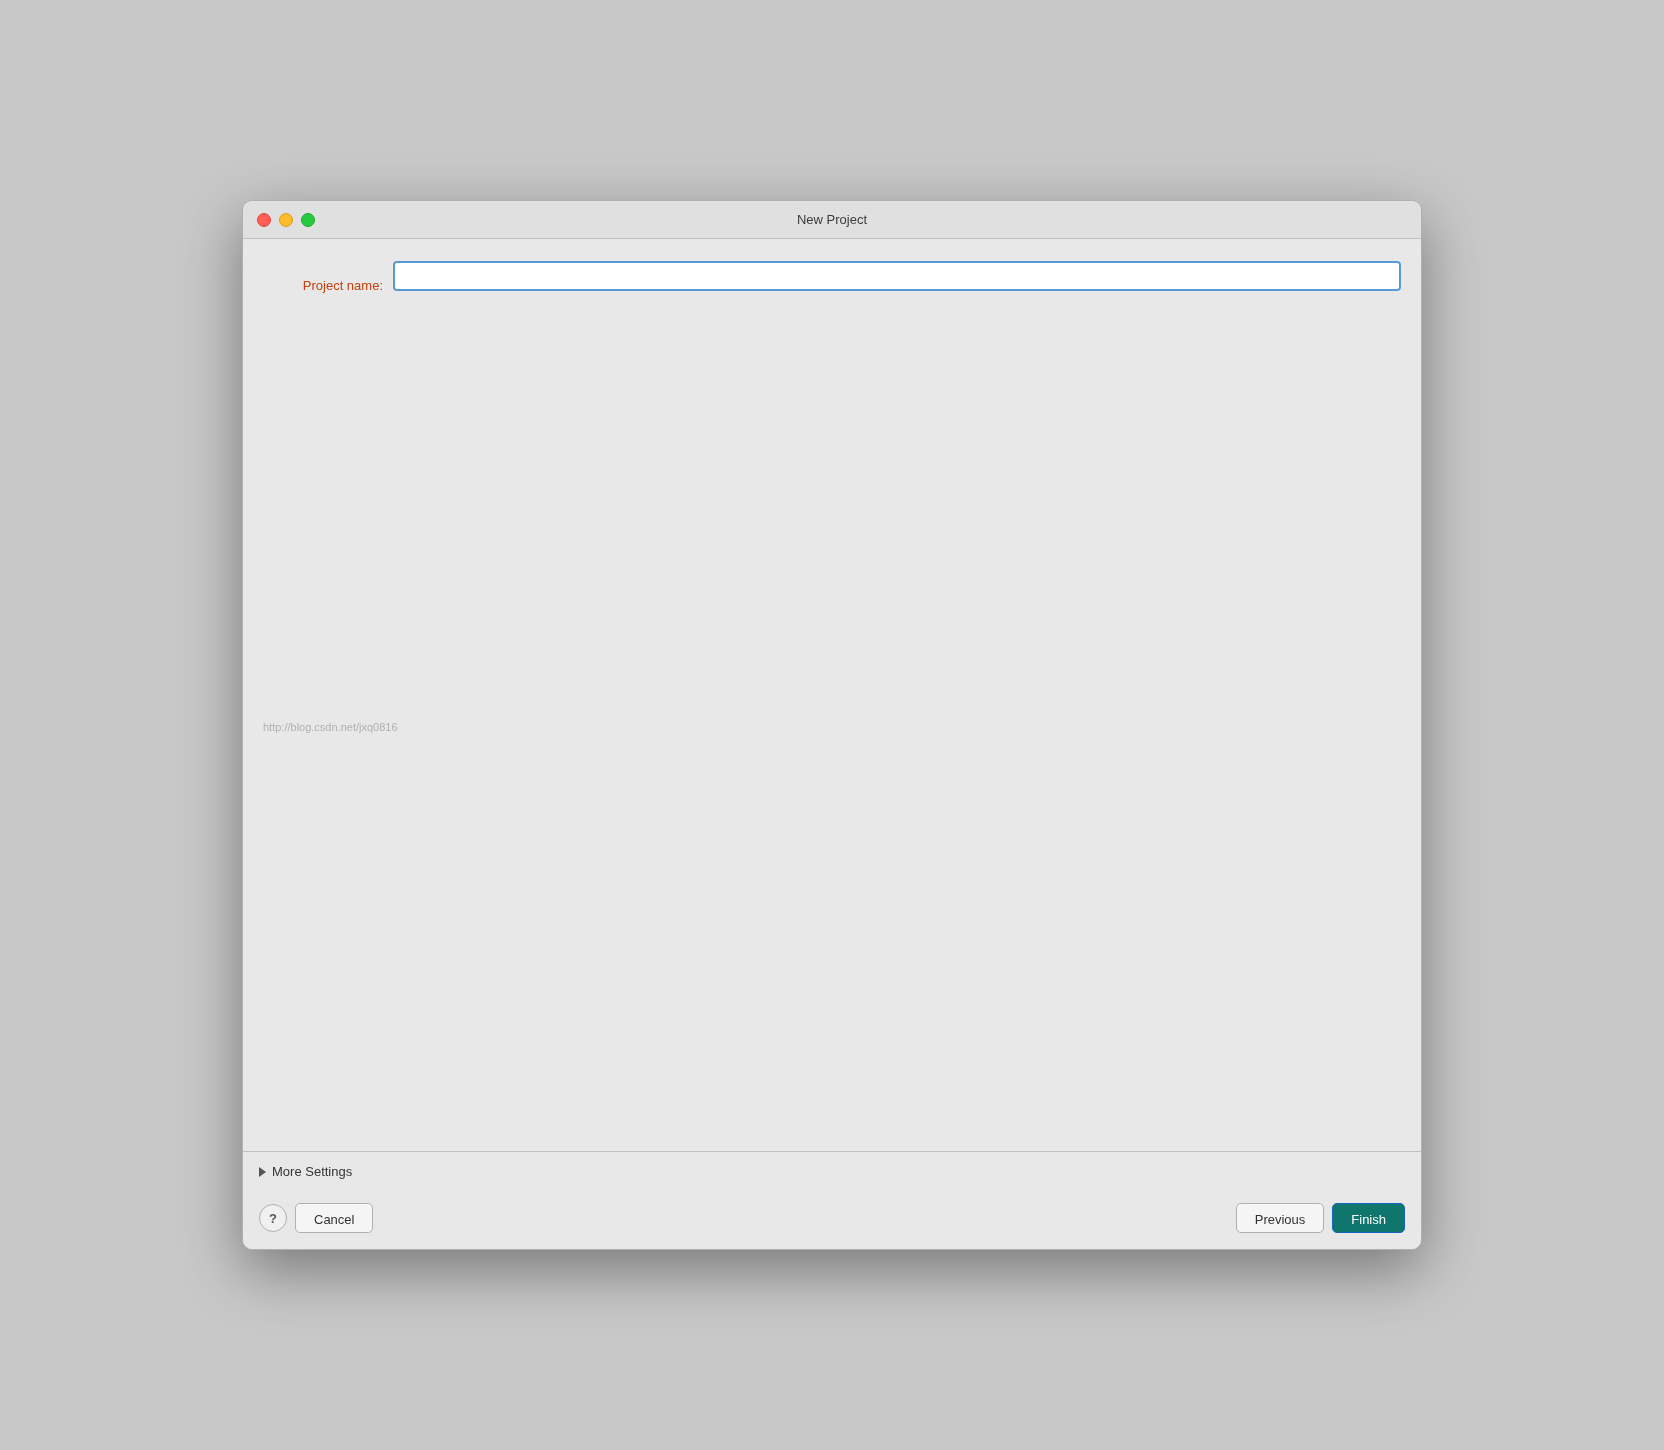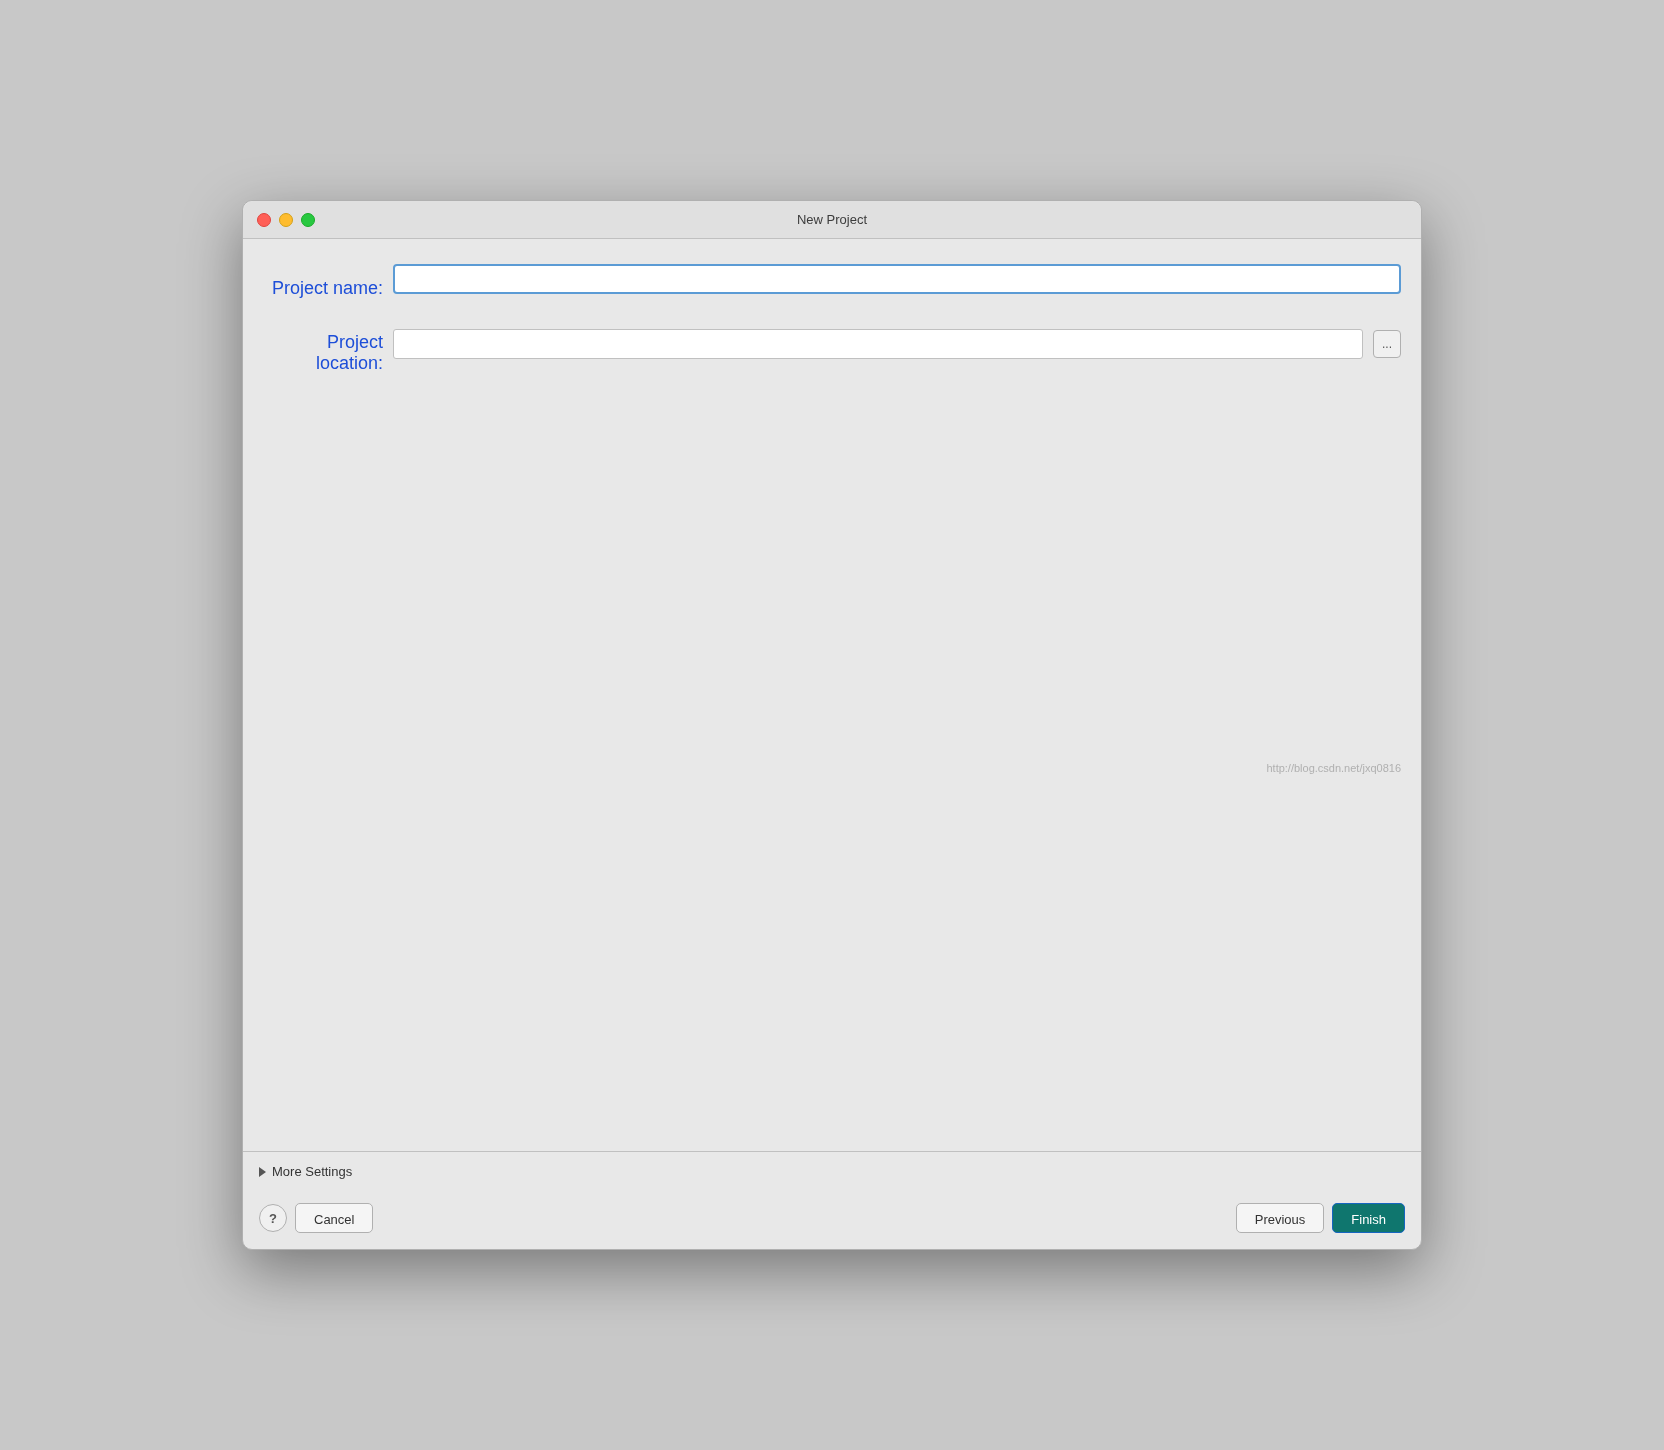--- a/index.html
+++ b/index.html
@@ -91,22 +91,22 @@
       margin-bottom: 10px;
     }
 
     .form-row {
       display: flex;
       align-items: center;
       gap: 10px;
     }
 
     .form-label {
-      font-size: 18px;
-      color: #1d4ed8;
+      font-size: 13px;
+      color: #c2410c;
       width: 120px;
       text-align: right;
       flex-shrink: 0;
       margin-top: 19px;
     }
 
     .form-input {
       flex: 1;
       height: 30px;
       border: 2px solid #5b9bd5;
@@ -134,21 +134,21 @@
       align-items: center;
       justify-content: center;
       font-size: 12px;
       color: #555;
     }
 
     .watermark {
       flex: 1;
       display: flex;
       align-items: center;
-      justify-content: flex-end;
+      justify-content: flex-start;
       color: #b0b0b0;
       font-size: 11px;
     }
 
     .bottom-section {
       border-top: 1px solid #c0c0c0;
     }
 
     .more-settings {
       display: flex;
@@ -235,25 +235,20 @@
   </div>
 
   <div class="content">
     <div class="form-area">
 
       <div class="form-row">
         <label class="form-label">Project name:</label>
         <input type="text" class="form-input" value="" style="">
       </div>
 
-      <div class="form-row">
-        <label class="form-label">Project location:</label>
-        <input type="text" class="form-input location" value="" style="">
-        <button class="browse-button">...</button>
-      </div>
     </div>
 
     <div class="watermark">
       <span>http://blog.csdn.net/jxq0816</span>
     </div>
   </div>
 
   <div class="bottom-section">
     <div class="more-settings">
       <div class="more-settings-arrow"></div>

